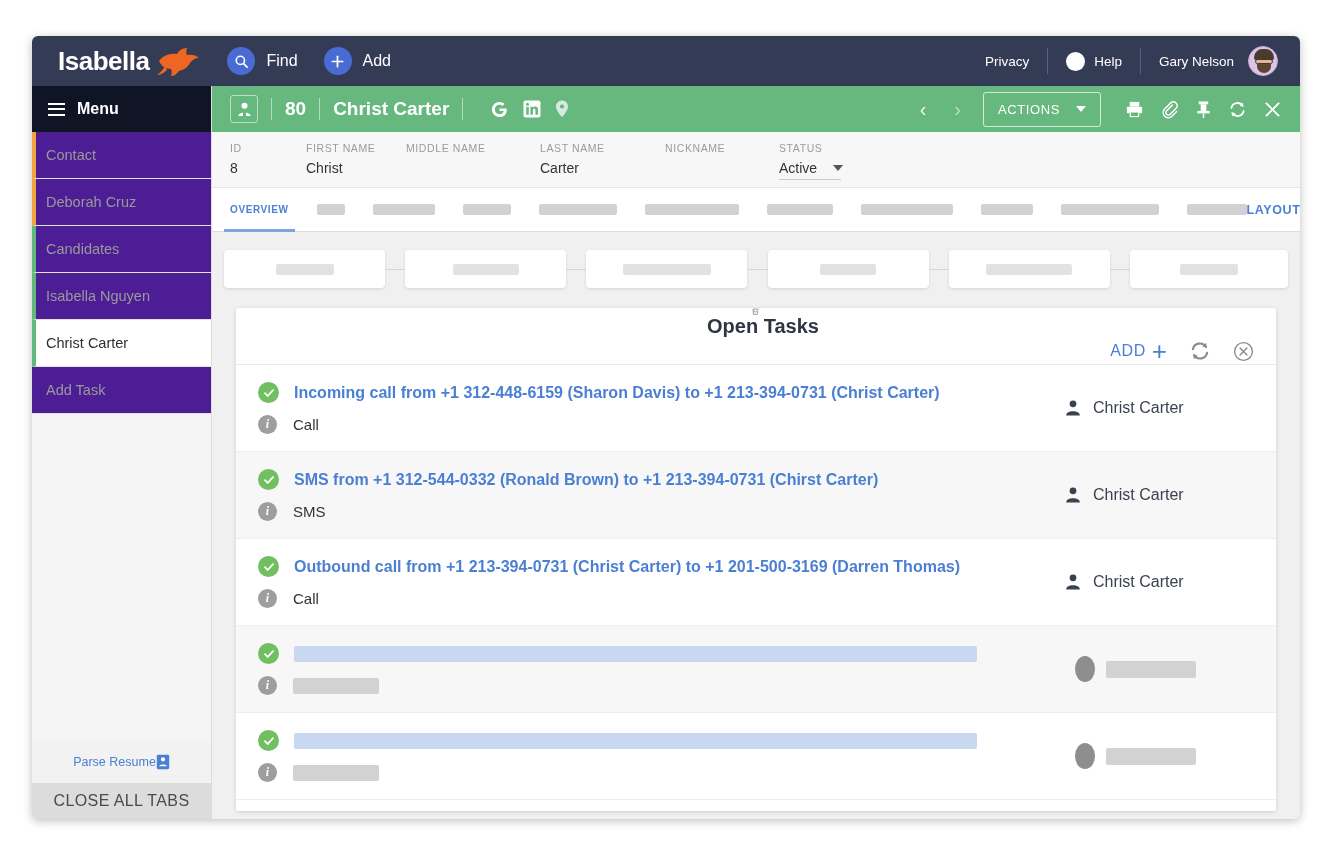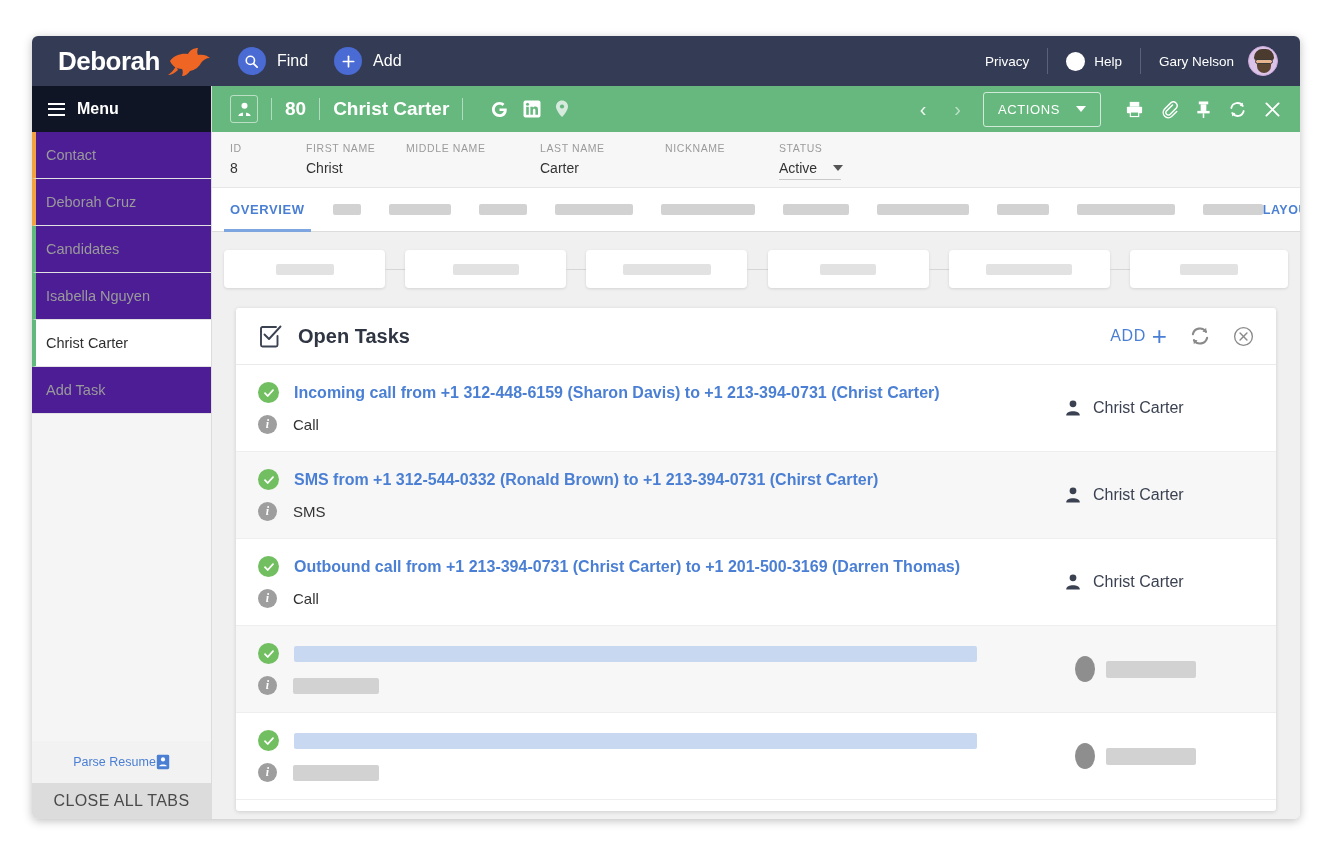--- a/index.html
+++ b/index.html
@@ -124,21 +124,21 @@
   .status-val { display:flex; align-items:center; gap:16px; border-bottom:1px solid #c9c9c9; padding-bottom:3px; width: 62px;}
   .caret-g { width:0;height:0;border-left:5px solid transparent;border-right:5px solid transparent;border-top:6px solid #555; }
 
   
   .tabbar {
     position:absolute; left:180px; top:152px; width:1088px; height:44px;
     background:#fff; border-bottom:1px solid #dcdcdc; display:flex; align-items:center;
     padding-left: 18px;
   }
   .ov-tab {
-    color:#4a7fd4; font-size:13px; letter-spacing:0.6px; font-weight:bold;
+    color:#4a7fd4; font-size:10px; letter-spacing:0.6px; font-weight:bold;
     position:relative; height:44px; display:flex; align-items:center; cursor:pointer;text-align:center;
   }
   .ov-tab::after { content:''; position:absolute; left:-6px; right:-6px; bottom:0; height:3px; background:#7da5e0; }
   .ph-tab { height:11px; background:#d2d2d2; border-radius:2px; margin-left:28px; cursor:pointer; }
   .layout-btn { margin-left:auto; margin-right:18px; display:flex; align-items:center; gap:10px; cursor:pointer; }
   .layout-btn span { color:#4a7fd4; font-size:12.5px; letter-spacing:0.6px; font-weight:bold; }
 
   
   .content {
     position:absolute; left:180px; top:196px; width:1088px; height:587px;
@@ -154,20 +154,21 @@
 
   
   .panel {
     margin: 20px 24px 0 24px; background:#fff; border-radius:3px;
     box-shadow: 0 1px 4px rgba(0,0,0,0.14);
     height: 503px; overflow:hidden;
   }
   .panel-head {
     height: 57px; display:flex; align-items:center; padding: 0 22px;
     border-bottom: 1px solid #eaeaea;
+    flex-direction: column;
   }
   .panel-title { font-size: 20px; font-weight: bold; color:#2f3542; margin-left: 14px; }
   .panel-actions { margin-left:auto; display:flex; align-items:center; }
   .add-link { color:#4a7fd4; font-size:16px; letter-spacing:0.6px; cursor:pointer; }
   .plus-ico { color:#4a7fd4; font-size:26px; margin-left:6px; line-height:1; cursor:pointer; font-weight: 300;}
   .p-tool { margin-left: 22px; cursor:pointer; display:flex; }
 
   .task-row {
     height: 87px; padding: 0 22px; display:flex; align-items:center;
     border-bottom: 1px solid #eeeeee;
@@ -194,21 +195,21 @@
   .sk-avatar { width:20px; height:26px; border-radius:50%; background:#8e8e8e; }
   .sk-name { height:17px; width:90px; background:#d2d2d2; border-radius:2px; margin-left:11px; }
 </style>
 </head>
 <body>
 
 <div id="app">
 
   <div class="topnav">
     <div class="logo-wrap">
-      <div class="logo-text">Deborah</div>
+      <div class="logo-text">Isabella</div>
       <svg class="bull" viewBox="0 0 48 32">
         <path fill="#ef6524" d="M6,16 C10,10 18,8 24,9 C26,5 30,3 34,3 C33,6 33,8 34,10 C38,9 43,10 46,13 C42,13 39,15 37,18 C35,22 31,25 26,26 C24,29 21,31 18,31 C19,28 19,26 18,24 C13,24 8,21 6,16 Z"></path>
         <path fill="#ef6524" d="M12,21 C10,25 7,28 4,30 C7,30 11,28 14,25 Z"></path>
       </svg>
     </div>
 
     <div class="nav-btn">
       <div class="circ-icon">
         <svg width="15" height="15" viewBox="0 0 16 16">
           <circle cx="6.8" cy="6.8" r="4.4" fill="none" stroke="#fff" stroke-width="1.7"></circle>

